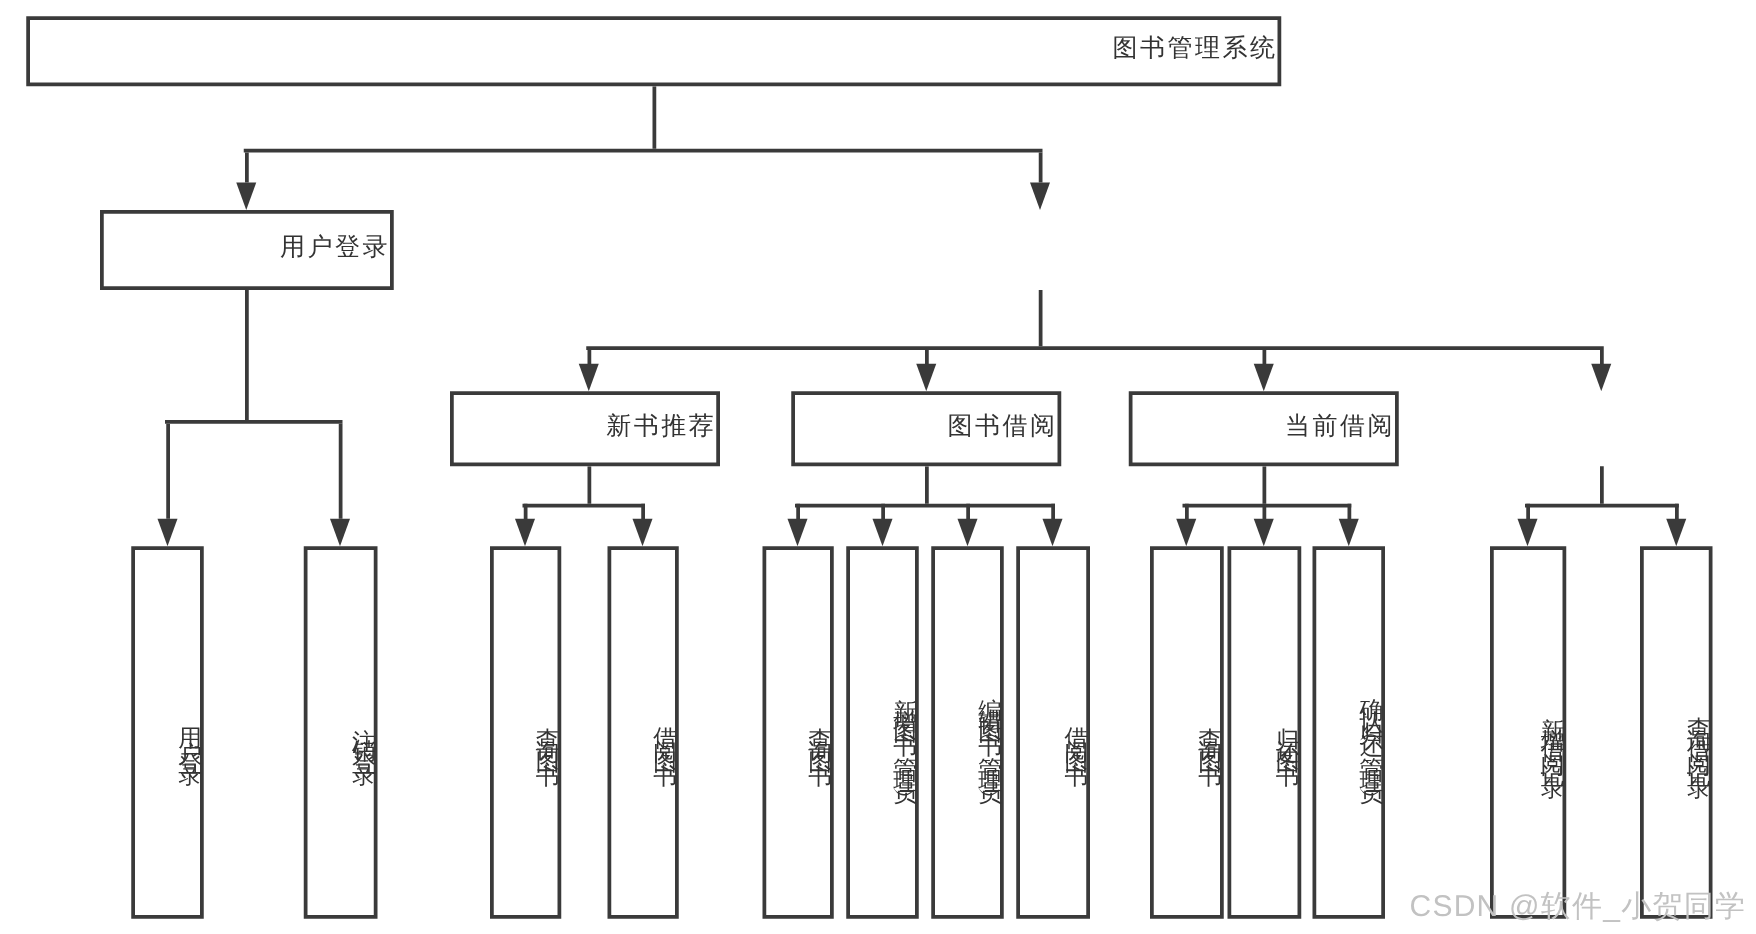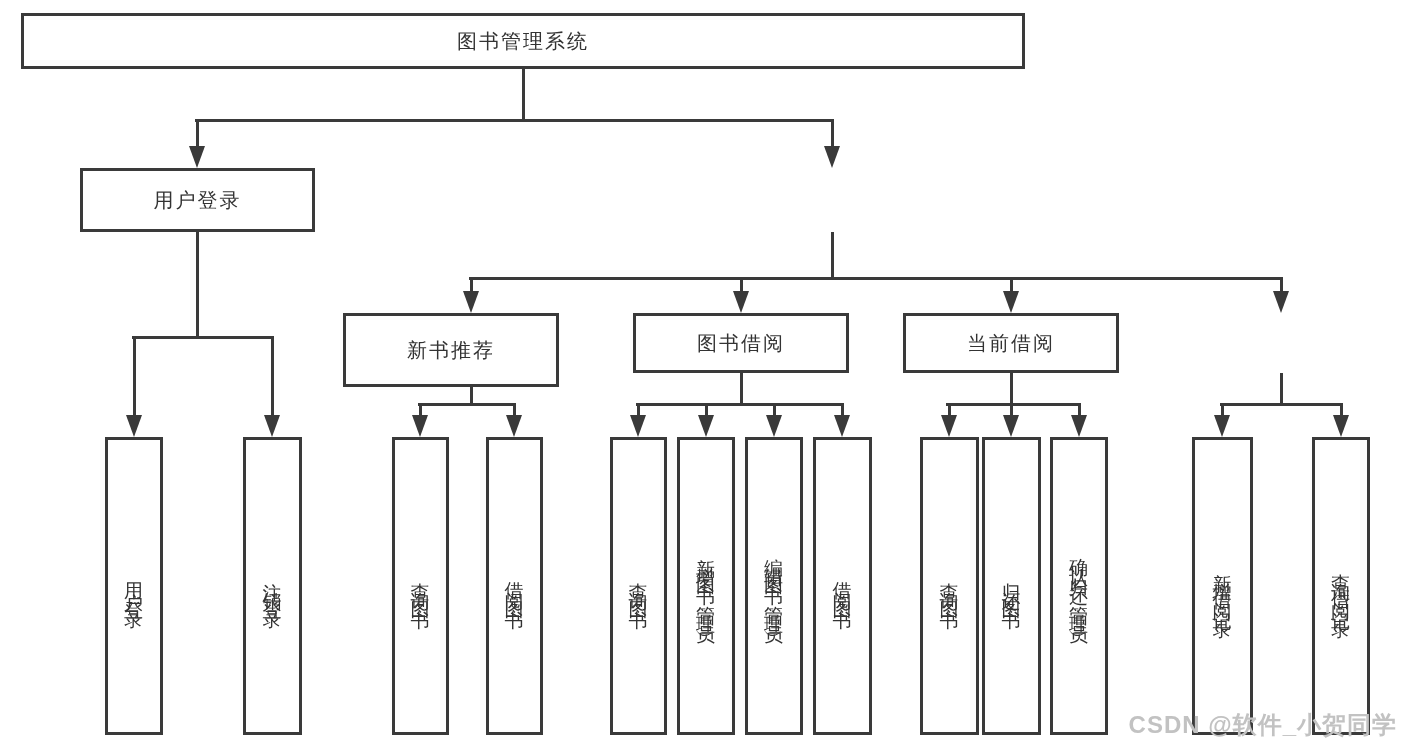--- a/index.html
+++ b/index.html
@@ -25,40 +25,40 @@
     border-left:8px solid transparent;
     border-right:8px solid transparent;
     border-top:22px solid var(--line);
   }
   
   .box{
     position:absolute;z-index:1;
     background:var(--background);
     border:3px solid var(--line);
     box-sizing:border-box;
-    display:flex;align-items:center;justify-content:center;
+    display:flex;align-items:center;justify-content:flex-end;
     color:var(--text);
+    font-family:Liberation Mono, monospace;
   }
   .box.h span{
     font-size:20px;line-height:1;letter-spacing:2px;white-space:nowrap;
   }
   .box.v span{
     writing-mode:vertical-rl;
     text-orientation:mixed;
     font-size:19px;line-height:1;
     letter-spacing:0.5em;
     white-space:nowrap;
   }
   .watermark{
     position:absolute;z-index:5;
     right:8px;top:709px;
     font-size:24px;letter-spacing:1px;
     color:var(--watermark);
     white-space:nowrap;
-    font-weight:bold;
   }
 </style>
 </head>
 <body>
 
 <div class="stage">
 
   <div id="connectors">
       <div class="vline" style="left: 522px; top: 69px; height: 50px;"></div>
       <div class="vline" style="left: 196px; top: 122px; height: 24px;"></div>
@@ -115,21 +115,21 @@
     </div>
 
   <div class="box h" style="left:21px;top:13px;width:1004px;height:56px">
     <span>图书管理系统</span>
   </div>
 
   <div class="box h" style="left:80px;top:168px;width:235px;height:64px">
     <span>用户登录</span>
   </div>
 
-  <div class="box h" style="left:343px;top:313px;width:216px;height:74px">
+  <div class="box h" style="left:360px;top:313px;width:216px;height:60px">
     <span>新书推荐</span>
   </div>
   <div class="box h" style="left:633px;top:313px;width:216px;height:60px">
     <span>图书借阅</span>
   </div>
   <div class="box h" style="left:903px;top:313px;width:216px;height:60px">
     <span>当前借阅</span>
   </div>
 
   <div class="box v" style="left:105px;top:437px;width:58px;height:298px">

